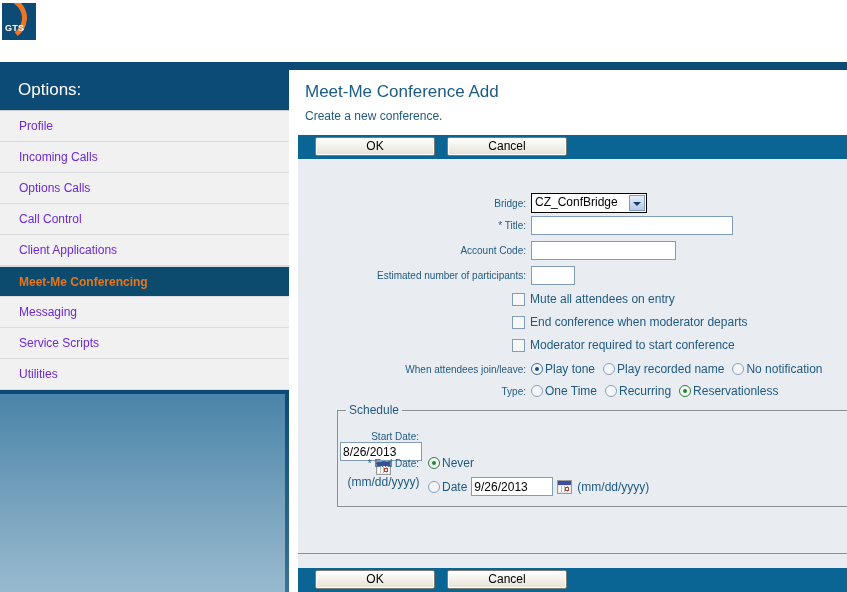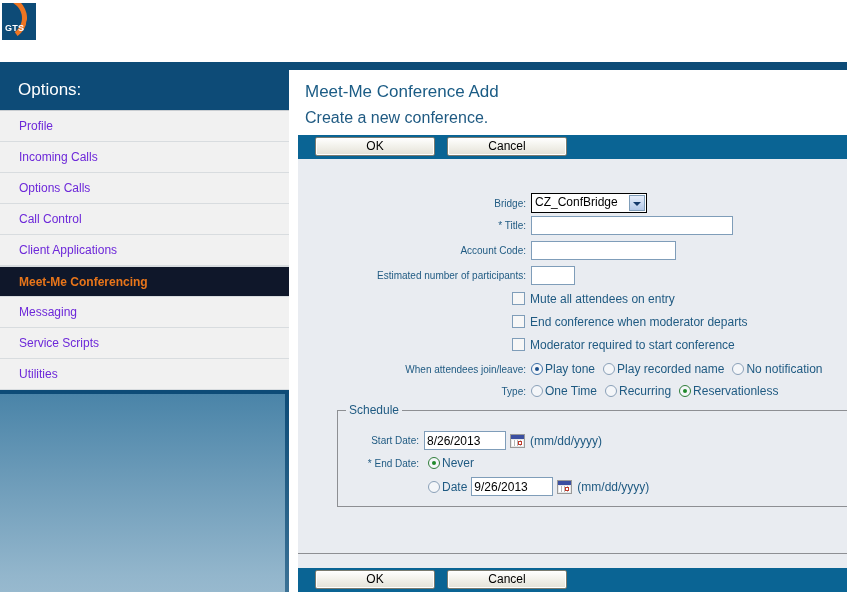--- a/index.html
+++ b/index.html
@@ -83,21 +83,21 @@
     height: 31px;
     line-height: 31px;
     padding-left: 19px;
     font-size: 12px;
     color: #6d28d9;
     border-bottom: 1px solid #d8dcdf;
     background: #f1f1f1;
     cursor: pointer;
   }
   .side-item.active {
-    background: #0f172a;
+    background: #0c4a6e;
     color: #e8751a;
     font-weight: bold;
     border-top: 1px solid #d8dcdf;
   }
   .sidebar-fill {
     position: absolute; left: 0; top: 332px;
     width: 289px; height: 260px;
     background: linear-gradient(to bottom, #4a84a8 0%, #6f9dba 35%, #93b6cc 70%, #a8c4d6 100%);
   }
   .sidebar-edge {
@@ -119,21 +119,21 @@
     width: 549px; height: 65px;
     background: #ffffff;
     border-top-left-radius: 9px;
   }
   .page-title {
     position: absolute; left: 7px; top: 12px;
     font-size: 17px; color: #1b5c85;
   }
   .page-sub {
     position: absolute; left: 7px; top: 39px;
-    font-size: 16px; color: #1f5a82;
+    font-size: 12px; color: #1f5a82;
   }
 
   .btnbar {
     position: absolute; left: 0; width: 549px; height: 24px;
     background: #0a6494;
   }
   .btnbar.top { top: 65px; }
   .btnbar.bottom { top: 498px; height: 24px; }
 
   .xpbtn {
@@ -209,21 +209,21 @@
     position: absolute; left: 3px; top: 6px;
     width: 0; height: 0;
     border-left: 4px solid transparent;
     border-right: 4px solid transparent;
     border-top: 4px solid #14396b;
   }
 
   
   .cbrow {
     position: absolute;
-    display: flex; align-items: flex-start;
+    display: flex; align-items: flex-end;
     font-size: 12px; color: #1f5a82;
   }
   .cbox {
     width: 13px; height: 13px;
     background: #f7f7f7;
     border: 1px solid #7f9db9;
     margin-right: 5px;
     cursor: pointer;
     flex: 0 0 auto;
   }
@@ -427,21 +427,21 @@
     <span class="rlab">One Time</span>
     <span class="radio"></span>
     <span class="rlab">Recurring</span>
     <span class="radio on-green"></span>
     <span class="rlab">Reservationless</span>
   </div>
 
   <div class="fset">
     <div class="fset-legend">Schedule</div>
 
-    <div class="row" style="left:0px; top:20px;">
+    <div class="row" style="left:0px; top:20px;flex-direction:column;">
       <div class="lbl" style="width:86px;">Start Date:</div>
       <input class="txtinput" style="width: 82px;" type="text" value="8/26/2013">
       <span class="calicon" style="margin-left:4px;">
         <span class="calhead"></span>
         <span class="calgrid"></span>
         <span class="caldot"></span>
       </span>
       <span class="hint">(mm/dd/yyyy)</span>
     </div>
 

